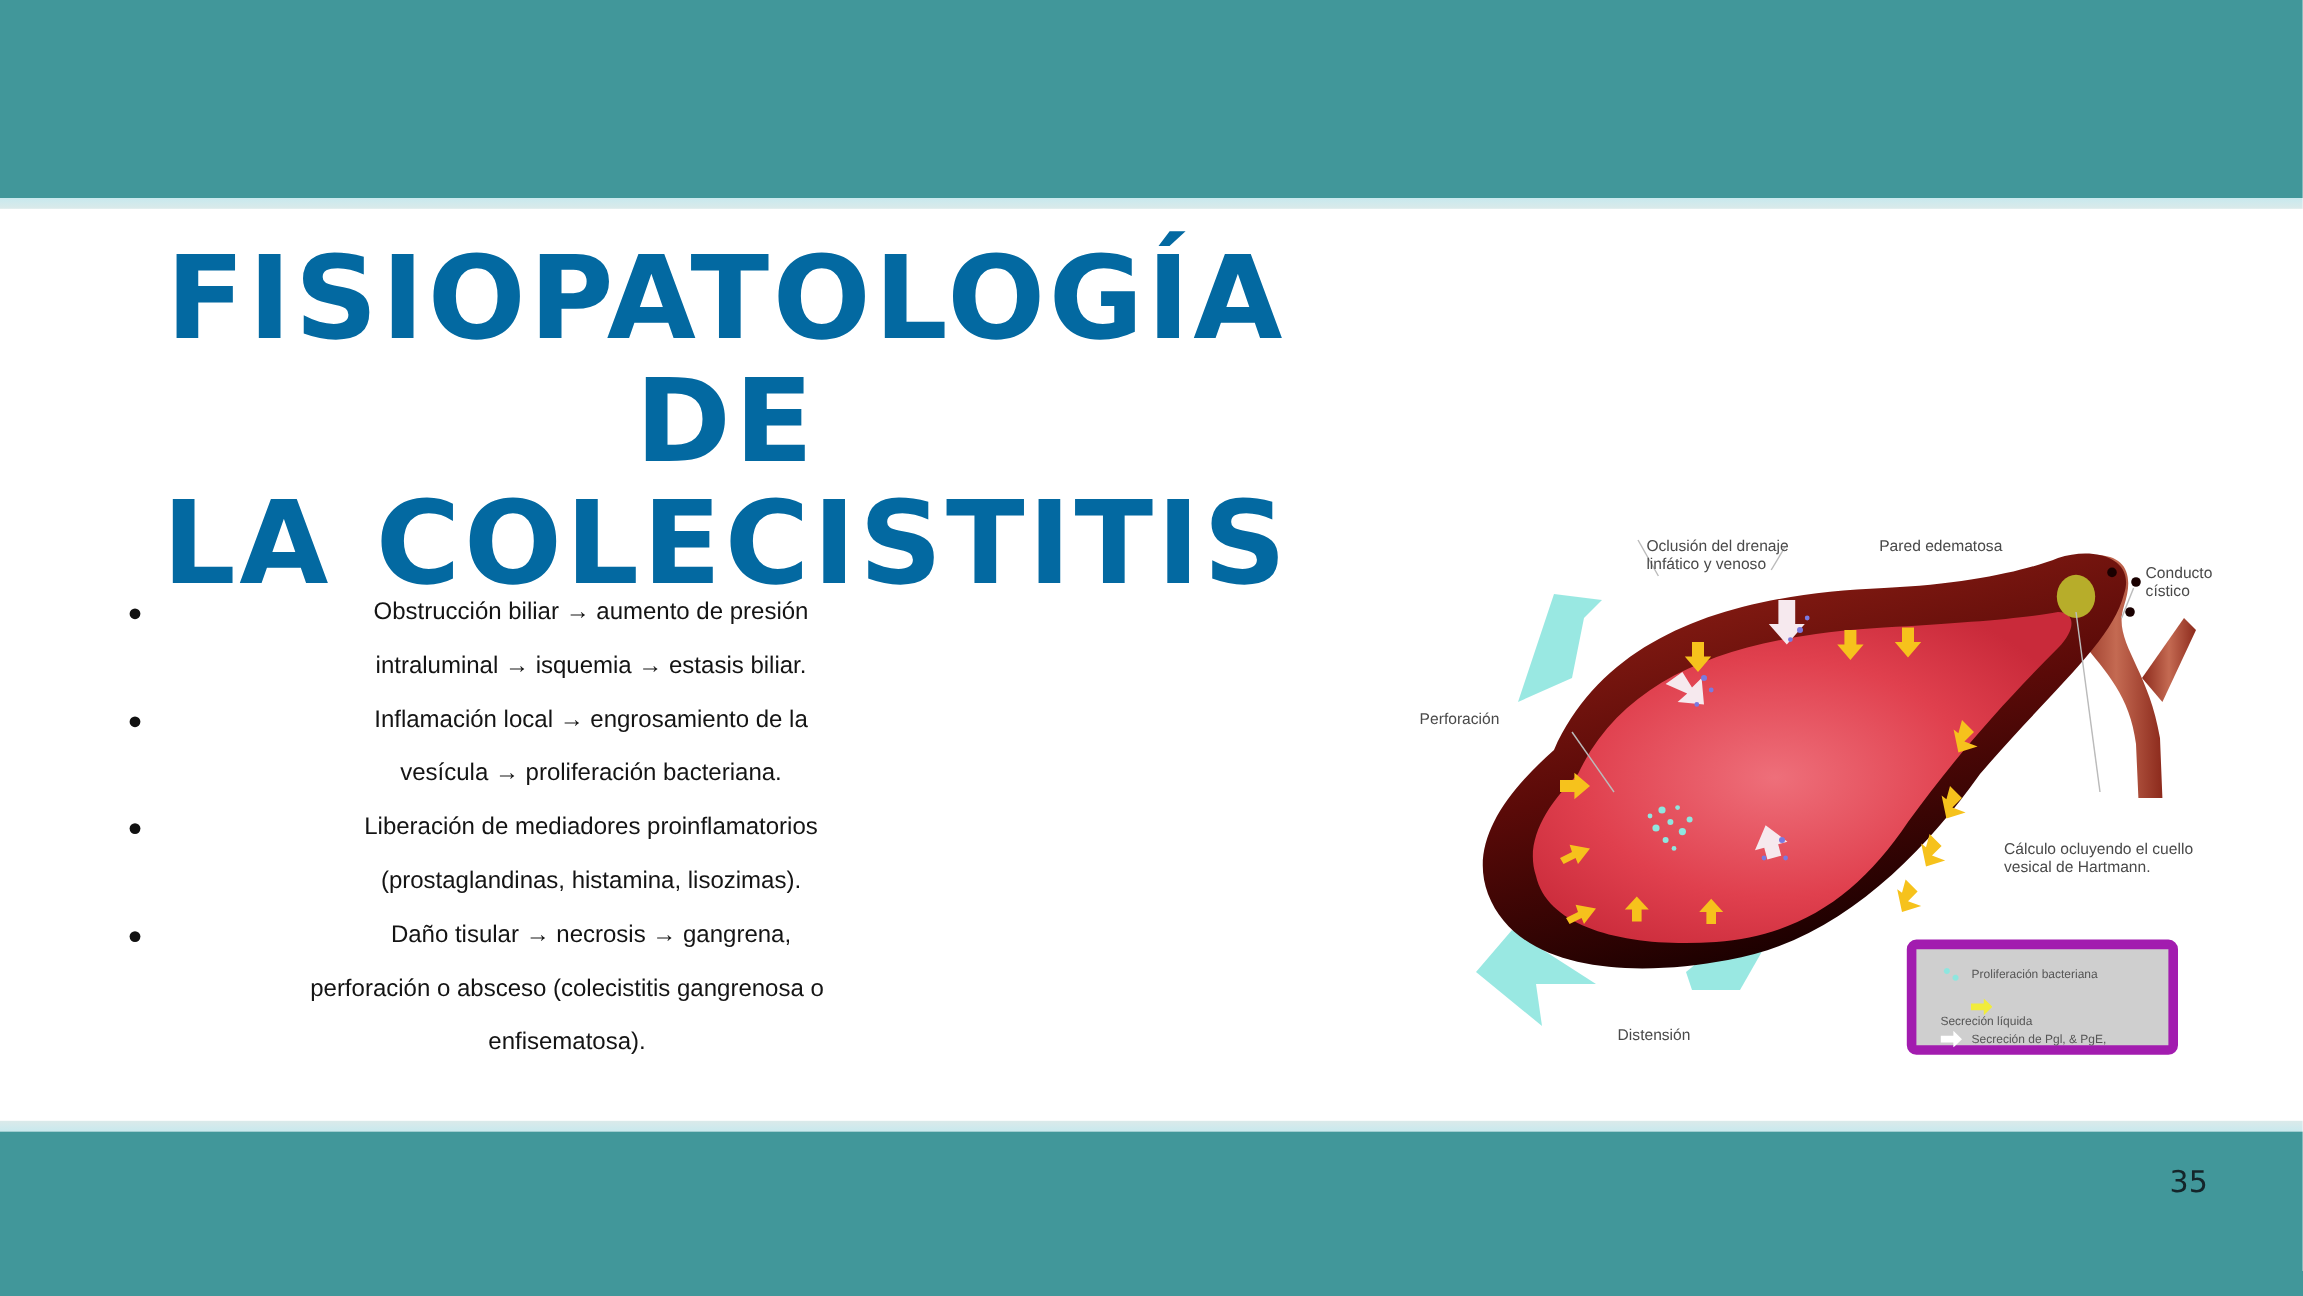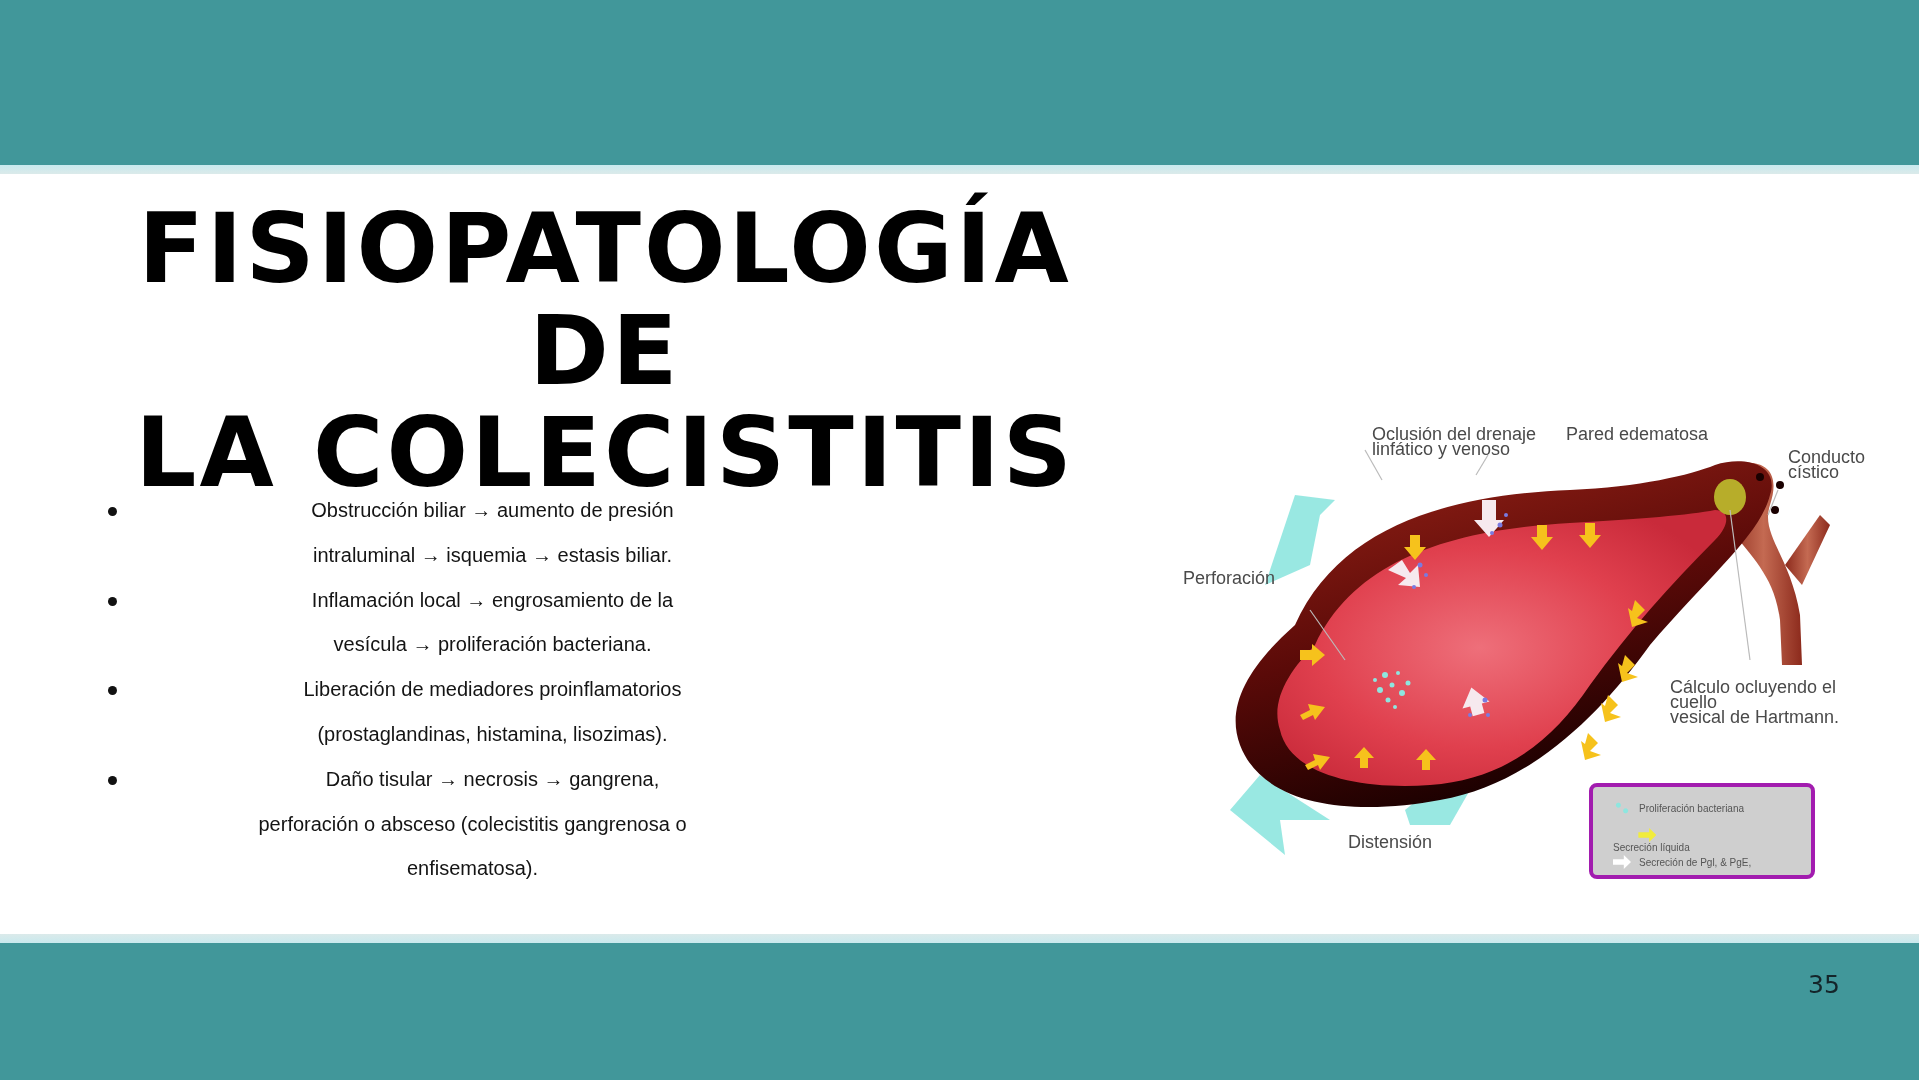--- a/index.html
+++ b/index.html
@@ -24,21 +24,21 @@
     position: absolute; left: 0; top: 943px; width: 1919px; height: 137px;
     background: #41979a;
   }
   .title {
     position: absolute; left: 60px; top: 198px; width: 1090px;
     text-align: center;
     font-family: "DejaVu Sans", sans-serif;
     font-weight: bold;
     font-size: 96px; line-height: 102px;
     letter-spacing: 3px;
-    color: #000000;
+    color: #0369a1;
     margin: 0;
   }
   .title span { display: block; }
   .bullets {
     position: absolute; left: 100px; top: 488px; width: 745px;
     margin: 0; padding: 0; list-style: none;
     font-family: Liberation Sans, sans-serif;
     font-size: 20px; line-height: 44.8px;
     color: #141414;
   }
@@ -52,29 +52,29 @@
   .page-num {
     position: absolute; left: 1808px; top: 970px;
     font-family: "DejaVu Sans", sans-serif;
     font-size: 25px; color: #14252a;
   }
   .diagram {
     position: absolute; left: 1170px; top: 415px; width: 700px; height: 470px;
   }
   .dlabel {
     position: absolute; font-family: "Liberation Sans", sans-serif;
-    font-size: 18px; line-height: 15px; color: #4a4a4a;
+    font-size: 13px; line-height: 15px; color: #4a4a4a; margin-top: 20px;
   }
   .center-label {
     position: absolute; font-family: "DejaVu Sans", sans-serif;
     font-size: 15px; line-height: 21px; color: #f3c1c6; text-align: center;
   }
   .legend {
     position: absolute; left: 419px; top: 368px; width: 226px; height: 96px;
-    background: #cfcfcf; border: 4px solid #a21caf; border-radius: 8px;
+    background: #cfcfcf; border: 8px solid #a21caf; border-radius: 8px;
     box-sizing: border-box;
   }
   .legend-row {
     position: absolute; left: 20px; display: flex; align-items: center;
     font-family: "Liberation Sans", sans-serif; font-size: 10px; color: #555;
   }
   .legend-row .sw { width: 18px; height: 14px; margin-right: 8px; }
 </style>
 </head>
 <body>

